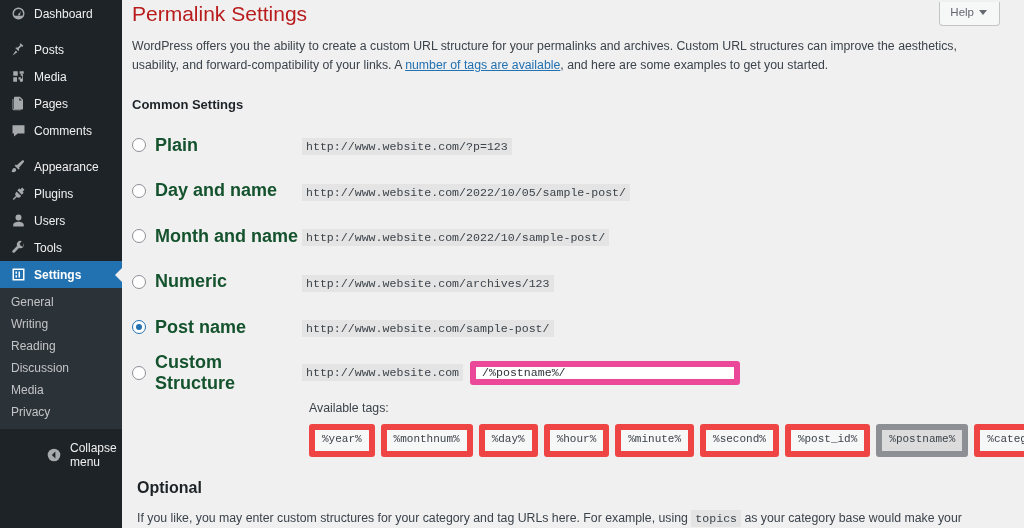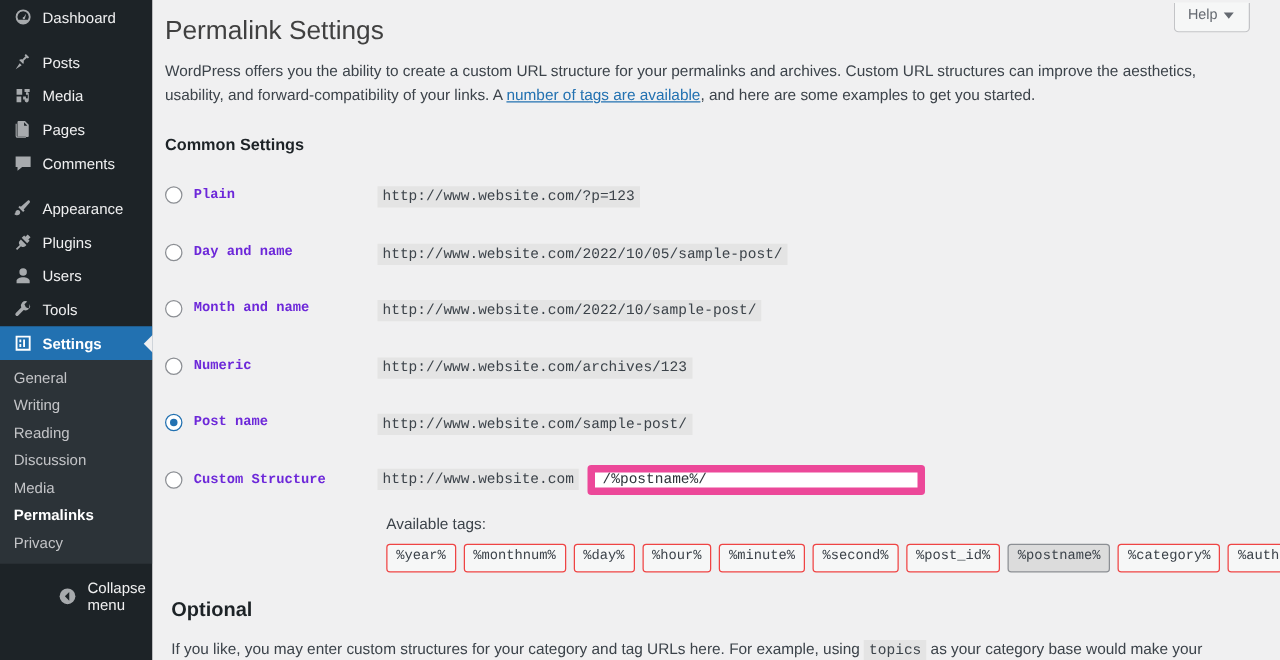--- a/index.html
+++ b/index.html
@@ -107,23 +107,23 @@
   #help-btn .caret {
     width: 0; height: 0;
     border-left: 4px solid transparent;
     border-right: 4px solid transparent;
     border-top: 5px solid #646970;
   }
 
   h1#page-title {
     font-size: 21px;
     font-weight: 400;
-    color: #404040;
+    color: #b91c1c;
     margin: 0;
-    padding: 11px 0 10px 0;
+    padding: 0 0 10px 0;
     line-height: 1.3;
   }
   p.intro {
     font-size: 12.3px;
     color: #3c434a;
     line-height: 1.55;
     margin: 0;
     max-width: 890px;
   }
   p.intro a { color: #2271b1; text-decoration: underline; }
@@ -152,21 +152,21 @@
     position: relative;
     cursor: pointer;
   }
   .radio.checked { border-color: #2271b1; }
   .radio.checked::after {
     content: "";
     position: absolute; left: 3px; top: 3px;
     width: 6px; height: 6px; border-radius: 50%;
     background: #2271b1;
   }
-  .radio-label { font-size: 11px; color: #6d28d9; font-weight: 700; font-family: Liberation Mono, monospace; }
+  .radio-label { font-size: 18px; color: #14532d; font-weight: 700; }
 
   code.ex {
     font-family: "Liberation Mono", monospace;
     font-size: 11.6px;
     color: #3c434a;
     background: #e4e4e4;
     padding: 2px 4px;
     white-space: nowrap;
   }
 
@@ -186,21 +186,21 @@
   }
 
   #tags-block { margin-top: 6px; padding-left: 177px; }
   #tags-title { font-size: 12.3px; color: #3c434a; margin-bottom: 9px; }
   #tags-list { display: flex; gap: 6px; flex-wrap: nowrap; }
   .tag-btn {
     font-family: "Liberation Mono", monospace;
     font-size: 11px;
     color: #3c434a;
     background: #f6f7f7;
-    border: 1px solid #ef4444;
+    border: 6px solid #ef4444;
     border-radius: 3px;
     padding: 3px 7px 4px 7px;
     line-height: 1.2;
     cursor: pointer;
     white-space: nowrap;
   }
   .tag-btn.active {
     background: #dcdcdc;
     border-color: #8c8f94;
   }
@@ -318,21 +318,20 @@
           <span>Settings</span>
           <span class="notch"></span>
         </div>
       </div>
     <div class="submenu" id="submenu">
         <div class="submenu-item">General</div>
         <div class="submenu-item">Writing</div>
         <div class="submenu-item">Reading</div>
         <div class="submenu-item">Discussion</div>
         <div class="submenu-item">Media</div>
-        <div class="submenu-item current">Permalinks</div>
         <div class="submenu-item">Privacy</div>
       </div>
     <div id="collapse">
       <span class="ci">
         <svg width="14" height="14" viewBox="0 0 20 20">
             <circle cx="10" cy="10" r="9" fill="#a7aaad"></circle>
             <path d="M12 5 L7 10 L12 15 Z" fill="#1d2327"></path>
           </svg>
       </span>
       <span>Collapse menu</span>

